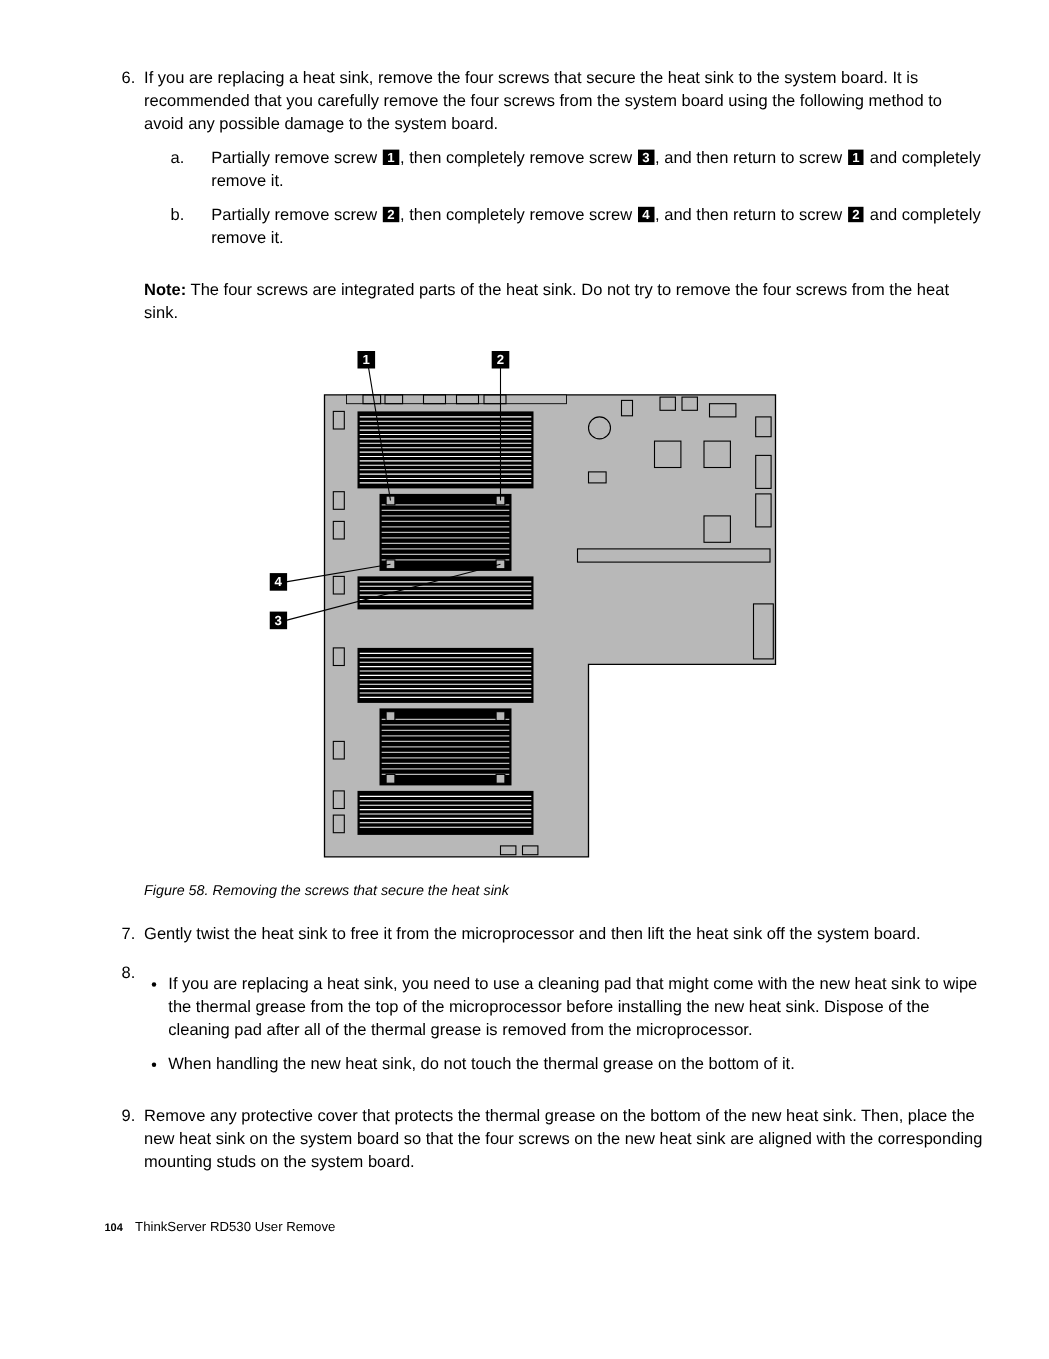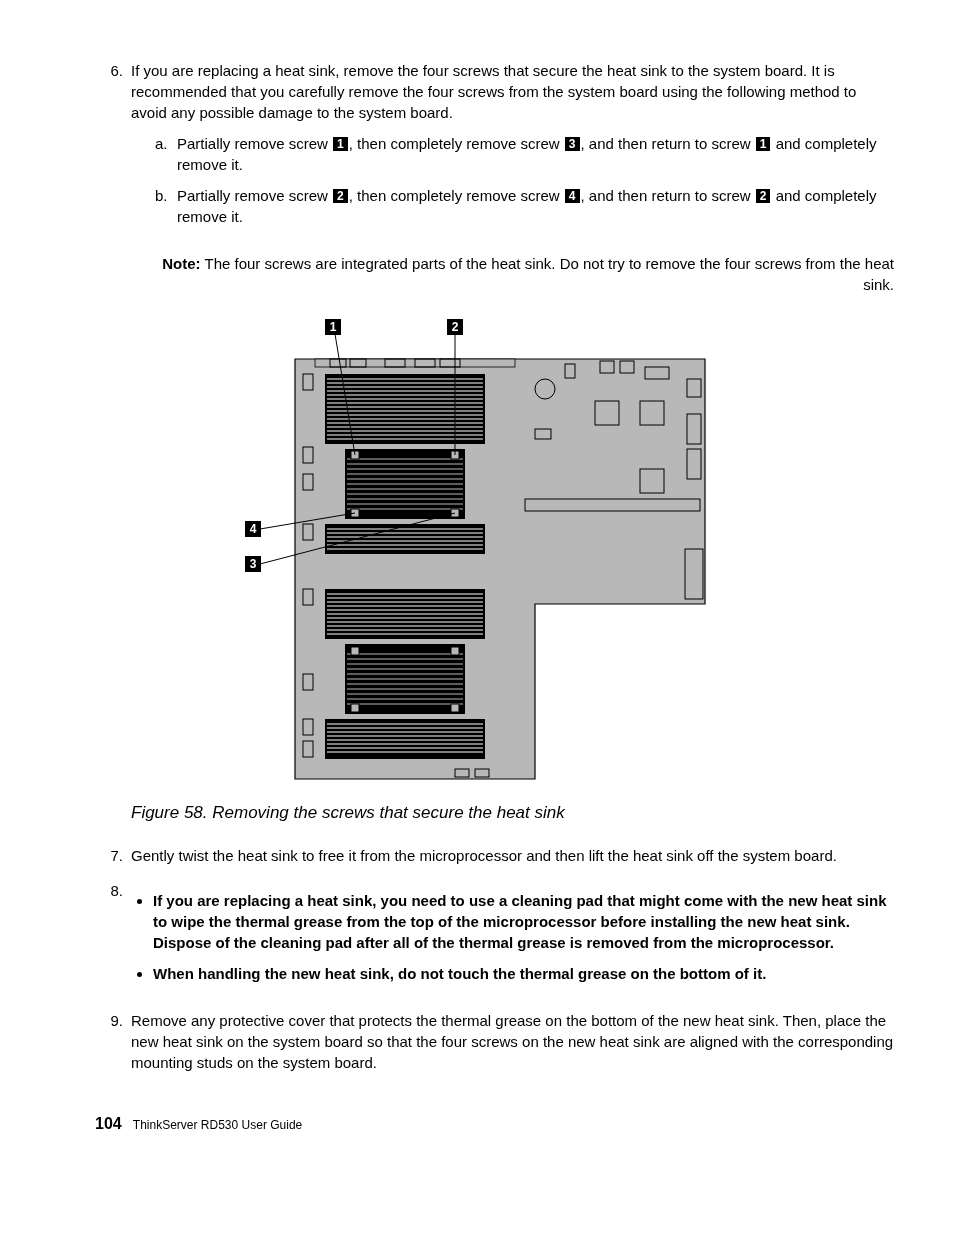--- a/index.html
+++ b/index.html
@@ -36,60 +36,59 @@
   }
   ol.sub-alpha > li {
     display: flex;
     margin-bottom: 10px;
   }
   ol.sub-alpha > li .alpha {
     flex: 0 0 22px;
   }
   ol.sub-alpha > li .content {
     flex: 1;
+    margin-left: 15px;
   }
   .callout {
     display: inline-block;
     background: #000;
     color: #fff;
     font-weight: bold;
     font-size: 12px;
     padding: 1px 4px;
     line-height: 1;
     vertical-align: 1px;
     margin: 0 1px;
   }
   .note-block {
     margin: 16px 0 16px 36px;
-    text-align: right;
   }
   .bold { font-weight: bold; }
   .figure-wrap {
     margin: 24px 0 10px 0;
     text-align: left;
   }
   .figure-caption {
     font-style: italic;
-    font-size: 17px;
+    font-size: 13px;
     margin: 12px 0 20px 36px;
   }
   ul.bullets {
     list-style: disc;
     padding-left: 22px;
     margin: 10px 0 12px 0;
-    font-weight: bold;
   }
   ul.bullets > li {
     margin-bottom: 10px;
   }
   .footer {
     margin-top: 40px;
     font-size: 12px;
   }
-  .footer .pg { font-weight: bold; font-size: 16px; margin-right: 8px;}
+  .footer .pg { font-weight: bold; font-size: 10px; margin-right: 8px;}
   svg { display: block; margin: 0 auto 0 150px; }
 </style>
 </head>
 <body>
 
 <ol class="main-list">
   <li>
     <span class="num">6.</span>
     <div class="content">
       <span>If you are replacing a heat sink, remove the four screws that secure the heat sink to the system board. It is recommended that you carefully remove the four screws from the system board using the following method to avoid any possible damage to the system board.</span>
@@ -290,14 +289,14 @@
     </div>
   </li>
   <li>
     <span class="num">9.</span>
     <div class="content">Remove any protective cover that protects the thermal grease on the bottom of the new heat sink. Then, place the new heat sink on the system board so that the four screws on the new heat sink are aligned with the corresponding mounting studs on the system board.</div>
   </li>
 </ol>
 
 <div class="footer">
   <span class="pg">104</span>
-  <span>ThinkServer RD530 User Guide</span>
+  <span>ThinkServer RD530 User Remove</span>
 </div>
 
 </body></html>

